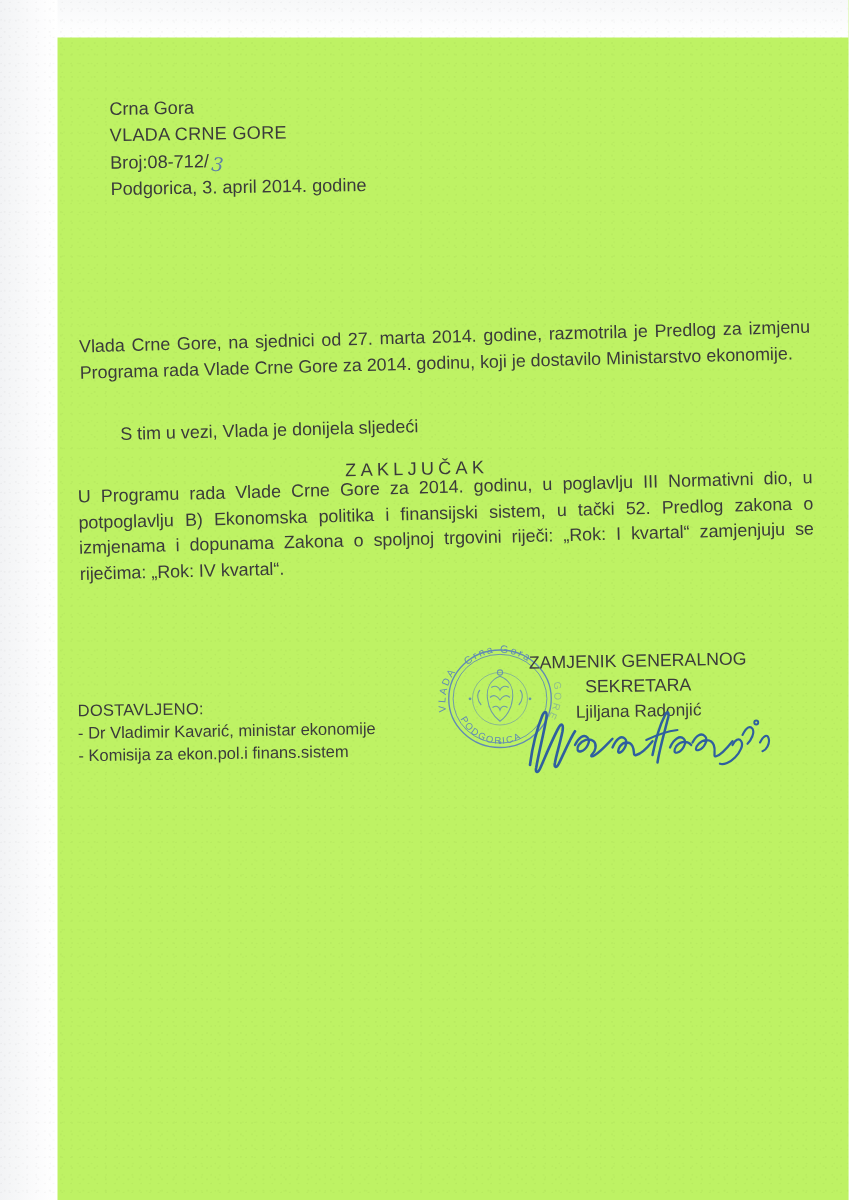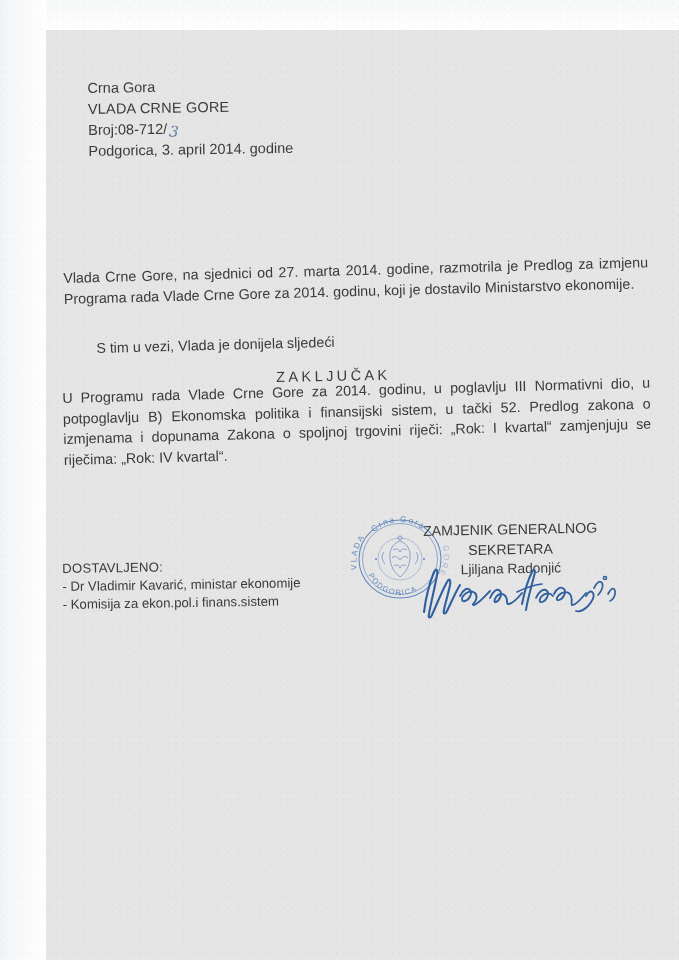--- a/index.html
+++ b/index.html
@@ -5,21 +5,21 @@
   html, body {
     margin: 0;
     padding: 0;
     background: #ffffff;
   }
 
   #page {
     position: relative;
     width: 679px;
     height: 960px;
-    background: #e5e5e5;
+    background: #bef264;
     overflow: hidden;
     font-family: "Liberation Sans", sans-serif;
     color: #3b3b3b;
   }
 
   
   #scan-left-shade {
     position: absolute;
     left: 0; top: 0;
     width: 46px; height: 960px;

